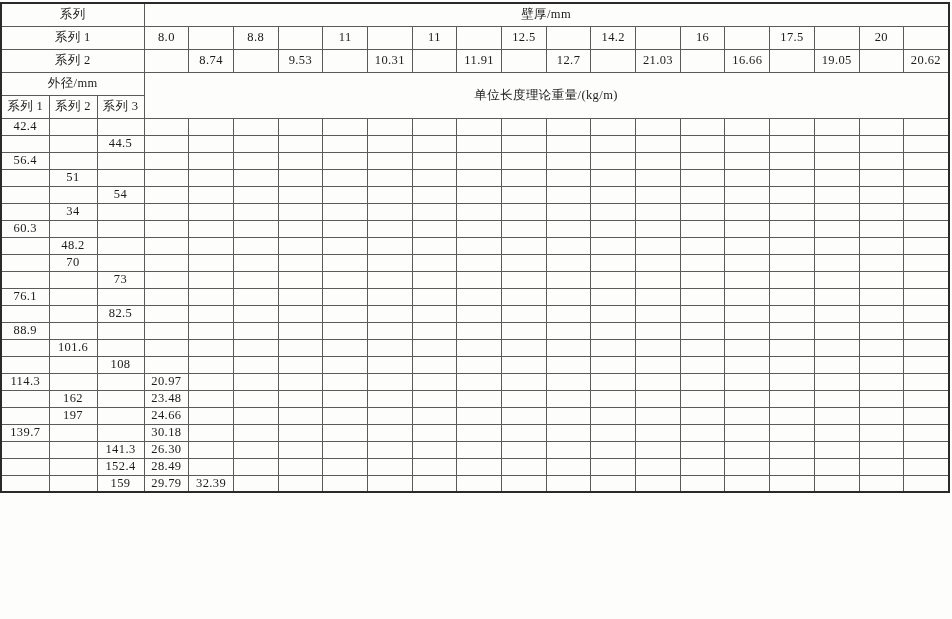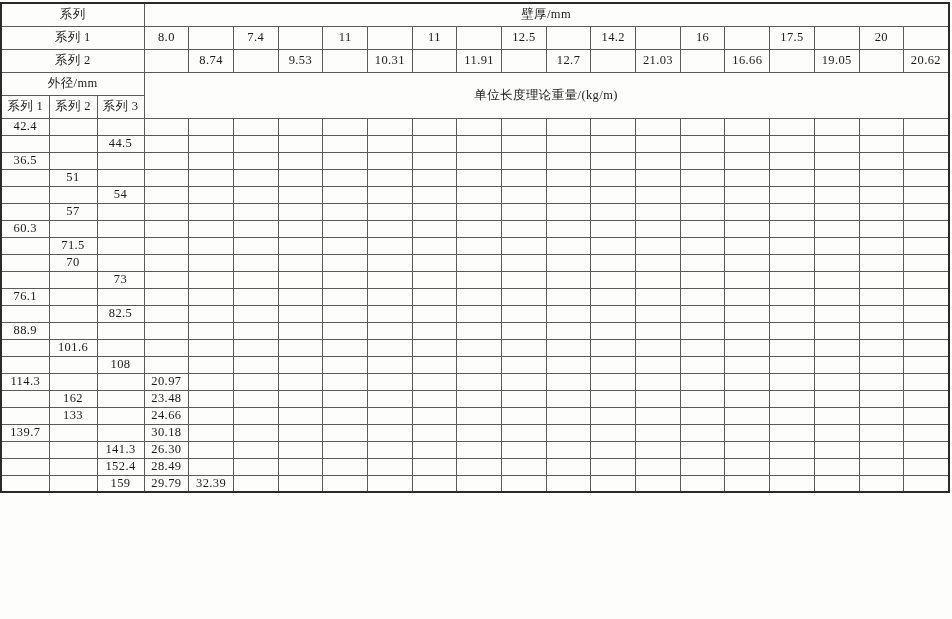--- a/index.html
+++ b/index.html
@@ -50,21 +50,21 @@
     </colgroup>
     <tbody>
       <tr class="hrow">
         <td colspan="3" class="cn">系列</td>
         <td colspan="18" class="cn">壁厚/mm</td>
       </tr>
       <tr class="hrow" id="row-thickness-s1">
         <td colspan="3" class="cn">系列 1</td>
       <td class="num">8.0</td>
           <td class="num"></td>
-          <td class="num">7.4</td>
+          <td class="num">8.8</td>
           <td class="num"></td>
           <td class="num">11</td>
           <td class="num"></td>
           <td class="num">11</td>
           <td class="num"></td>
           <td class="num">12.5</td>
           <td class="num"></td>
           <td class="num">14.2</td>
           <td class="num"></td>
           <td class="num">16</td>
@@ -145,21 +145,21 @@
           <td class="num"></td>
           <td class="num"></td>
           <td class="num"></td>
           <td class="num"></td>
           <td class="num"></td>
           <td class="num"></td>
           <td class="num"></td>
           <td class="num"></td>
         </tr>
         <tr class="drow">
-          <td class="num">36.5</td>
+          <td class="num">56.4</td>
           <td class="num"></td>
           <td class="num"></td>
           <td class="num"></td>
           <td class="num"></td>
           <td class="num"></td>
           <td class="num"></td>
           <td class="num"></td>
           <td class="num"></td>
           <td class="num"></td>
           <td class="num"></td>
@@ -215,21 +215,21 @@
           <td class="num"></td>
           <td class="num"></td>
           <td class="num"></td>
           <td class="num"></td>
           <td class="num"></td>
           <td class="num"></td>
           <td class="num"></td>
         </tr>
         <tr class="drow">
           <td class="num"></td>
-          <td class="num">57</td>
+          <td class="num">34</td>
           <td class="num"></td>
           <td class="num"></td>
           <td class="num"></td>
           <td class="num"></td>
           <td class="num"></td>
           <td class="num"></td>
           <td class="num"></td>
           <td class="num"></td>
           <td class="num"></td>
           <td class="num"></td>
@@ -261,21 +261,21 @@
           <td class="num"></td>
           <td class="num"></td>
           <td class="num"></td>
           <td class="num"></td>
           <td class="num"></td>
           <td class="num"></td>
           <td class="num"></td>
         </tr>
         <tr class="drow">
           <td class="num"></td>
-          <td class="num">71.5</td>
+          <td class="num">48.2</td>
           <td class="num"></td>
           <td class="num"></td>
           <td class="num"></td>
           <td class="num"></td>
           <td class="num"></td>
           <td class="num"></td>
           <td class="num"></td>
           <td class="num"></td>
           <td class="num"></td>
           <td class="num"></td>
@@ -491,21 +491,21 @@
           <td class="num"></td>
           <td class="num"></td>
           <td class="num"></td>
           <td class="num"></td>
           <td class="num"></td>
           <td class="num"></td>
           <td class="num"></td>
         </tr>
         <tr class="drow">
           <td class="num"></td>
-          <td class="num">133</td>
+          <td class="num">197</td>
           <td class="num"></td>
           <td class="num">24.66</td>
           <td class="num"></td>
           <td class="num"></td>
           <td class="num"></td>
           <td class="num"></td>
           <td class="num"></td>
           <td class="num"></td>
           <td class="num"></td>
           <td class="num"></td>

